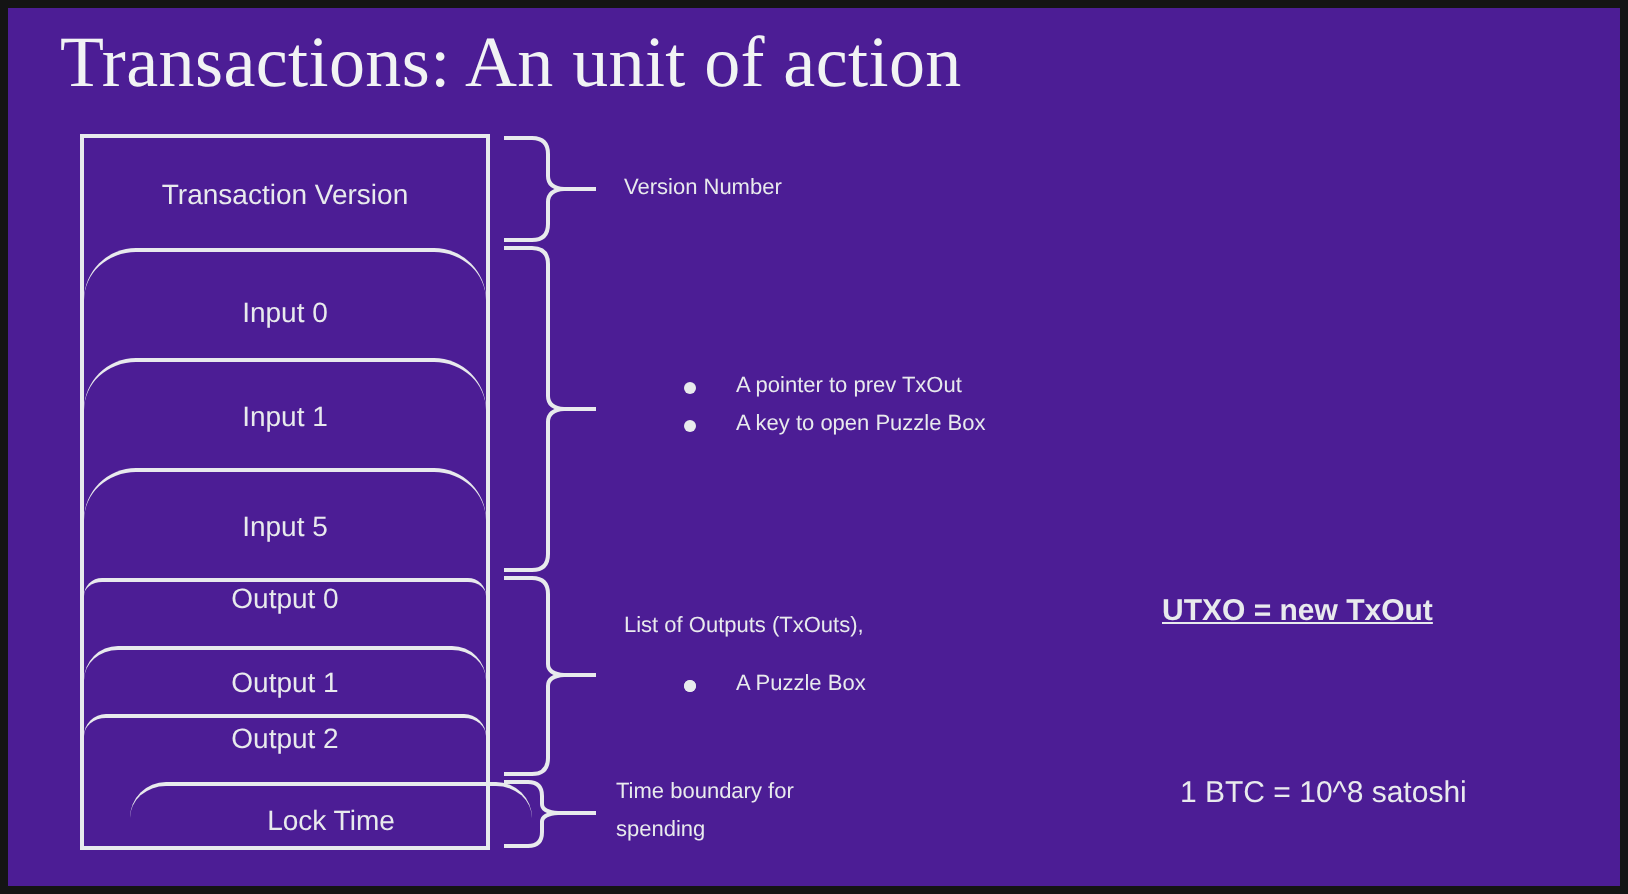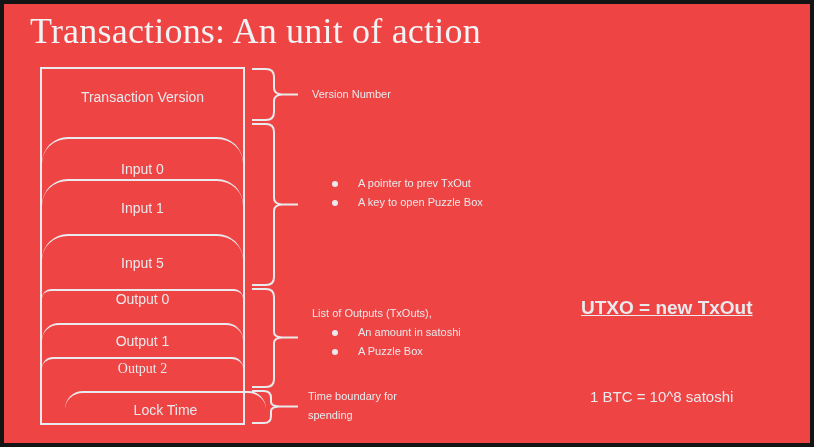--- a/index.html
+++ b/index.html
@@ -1,19 +1,19 @@
 <!DOCTYPE html>
 <html><head>
 <meta charset="utf-8">
 <style>
   html,body{margin:0;padding:0;background:#0d0d0d;}
   body{font-family:"Liberation Sans",sans-serif;}
   .slide{
     position:relative;width:814px;height:447px;
-    background:#ef4444;overflow:hidden;
+    background:#4c1d95;overflow:hidden;
     box-sizing:border-box;border:4px solid #141414;
   }
   .title{
     position:absolute;left:26px;top:6px;
     font-family:"Liberation Serif",serif;
     font-size:36px;color:#f1f3f4;white-space:nowrap;
     letter-spacing:.2px;
   }
 
   
@@ -29,63 +29,63 @@
   }
   .tx-row.first{border-top:none;}
 
   
   .brace{position:absolute;}
   .brace svg{display:block;overflow:visible;}
 
   
   .ann{position:absolute;color:#e8eaed;font-size:11px;line-height:19px;}
   .ann .hdr{white-space:nowrap;}
-  .ann ul{margin:0;padding:0;list-style:none;}
+  .ann ul{margin:10px;padding:0;list-style:none;}
   .ann li{
     position:relative;padding-left:46px;white-space:nowrap;
   }
   .ann li .bul{
     position:absolute;left:20px;top:7px;
     width:6px;height:6px;border-radius:50%;background:#e8eaed;
   }
   .utxo{
-    position:absolute;color:#e8eaed;font-size:19px;font-weight:bold;
+    position:absolute;color:#e8eaed;font-size:15px;font-weight:bold;
     text-decoration:underline;white-space:nowrap;
   }
   .btc{
     position:absolute;color:#e8eaed;font-size:15px;white-space:nowrap;
   }
 </style>
 </head>
 <body>
 
 <div class="slide">
 
   <div class="title">Transactions: An unit of action</div>
 
   <div class="tx-table">
     <div class="tx-row first" style="top:0px;height:55px;">
         <span>Transaction Version</span>
       </div>
-    <div class="tx-row" style="top:68px;height:61px;">
+    <div class="tx-row" style="top:55px;height:61px;">
         <span>Input 0</span>
       </div>
     <div class="tx-row" style="top:110px;height:55px;">
         <span>Input 1</span>
       </div>
     <div class="tx-row" style="top:165px;height:55px;">
         <span>Input 5</span>
       </div>
     <div class="tx-row" style="top:220px;height:18px;">
         <span>Output 0</span>
       </div>
     <div class="tx-row" style="top:254px;height:34px;">
         <span>Output 1</span>
       </div>
-    <div class="tx-row" style="top:288px;height:22px;font-family:Liberation Serif, serif;">
+    <div class="tx-row" style="top:288px;height:22px;">
         <span>Output 2</span>
       </div>
     <div class="tx-row" style="top:322px;height:36px;margin-left:23px;">
         <span>Lock Time</span>
       </div>
   </div>
 
   <div class="brace" style="left:248px;top:63px;">
     <svg width="48" height="55" viewBox="0 0 48 55">
       <path d="M0 2 H14 Q22 2 22 10 V21 Q22 27 30 27.5 Q22 28 22 34 V45 Q22 53 14 53 H0" fill="none" stroke="#e8eaed" stroke-width="2"></path>
@@ -121,21 +121,21 @@
   <div class="ann" style="left:308px;top:170px;">
     <ul>
       <li><span class="bul"></span><span>A pointer to prev TxOut</span></li>
       <li><span class="bul"></span><span>A key to open Puzzle Box</span></li>
     </ul>
   </div>
 
   <div class="ann" style="left:308px;top:300px;">
     <div class="hdr">List of Outputs (TxOuts),</div>
     <ul>
-      <li><span class="bul"></span><span>An amount in satoshi</span></li>
+      <li><span class="bul"></span></li>
       <li><span class="bul"></span><span>A Puzzle Box</span></li>
     </ul>
   </div>
 
   <div class="ann" style="left:304px;top:383px;">
     <div class="hdr">Time boundary for</div>
     <div class="hdr">spending</div>
   </div>
 
   <div class="utxo" style="left:577px;top:293px;">UTXO = new TxOut</div>

